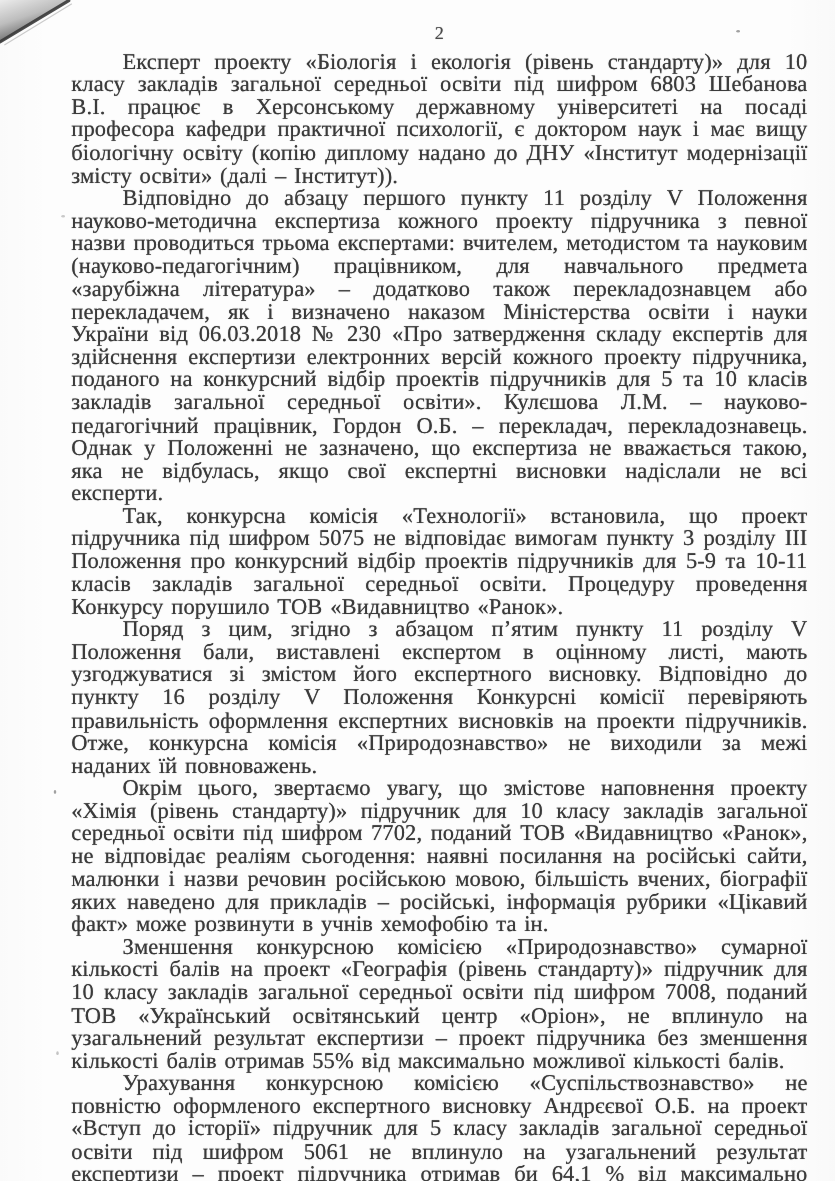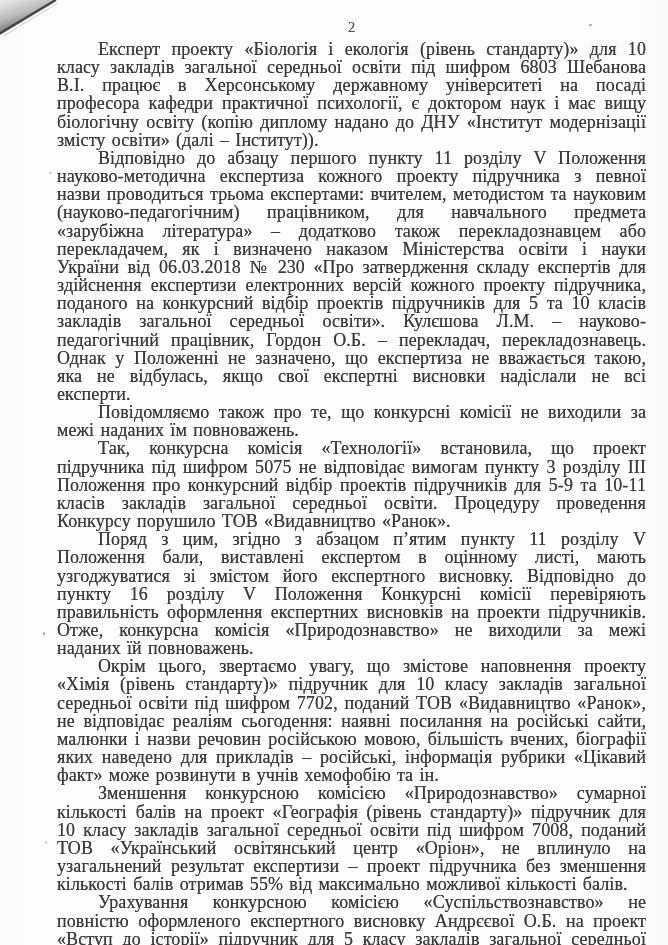--- a/index.html
+++ b/index.html
@@ -82,21 +82,20 @@
     <polygon points="0,0 56,0 0,34" fill="url(#wedgeGrad)"></polygon>
     <line x1="55" y1="0.5" x2="0" y2="33.5" stroke="#3a3a3a" stroke-width="2.6" stroke-linecap="round" opacity="0.9"></line>
     <line x1="56" y1="1" x2="2" y2="34" stroke="#9a9a9a" stroke-width="1" opacity="0.5" transform="translate(1.5,2)"></line>
   </svg>
 
   <div class="page-number">2</div>
 
   <div class="body-text">
     <p>Експерт проекту «Біологія і екологія (рівень стандарту)»  для 10 класу закладів загальної середньої освіти під шифром 6803 Шебанова В.І. працює в Херсонському державному університеті на посаді професора кафедри практичної психології, є доктором наук і має вищу біологічну освіту (копію диплому надано до ДНУ «Інститут модернізації змісту освіти» (далі – Інститут)).</p>
     <p>Відповідно до абзацу першого пункту 11 розділу V Положення науково-методична експертиза кожного проекту підручника з певної назви проводиться трьома експертами: вчителем, методистом та науковим (науково-педагогічним) працівником, для навчального предмета «зарубіжна література» – додатково також перекладознавцем або перекладачем, як і визначено наказом Міністерства освіти і науки України від 06.03.2018 № 230 «Про затвердження складу експертів для здійснення експертизи електронних версій кожного проекту підручника, поданого на конкурсний відбір проектів підручників для 5 та 10 класів закладів загальної середньої освіти». Кулєшова Л.М. – науково-педагогічний працівник, Гордон О.Б. – перекладач, перекладознавець. Однак у Положенні не зазначено, що експертиза не вважається такою, яка не відбулась, якщо свої експертні висновки надіслали не всі експерти.</p>
-    <p>Повідомляємо також про те, що конкурсні комісії не виходили за межі наданих їм повноважень.</p>
     <p>Так, конкурсна комісія «Технології» встановила, що проект підручника під шифром 5075 не відповідає вимогам пункту 3 розділу III Положення про конкурсний відбір проектів підручників для 5-9 та 10-11 класів закладів загальної середньої освіти. Процедуру проведення Конкурсу порушило ТОВ «Видавництво «Ранок».</p>
     <p>Поряд з цим, згідно з абзацом п’ятим пункту 11 розділу V Положення бали, виставлені експертом в оцінному листі, мають узгоджуватися зі змістом його експертного висновку. Відповідно до пункту 16 розділу V Положення Конкурсні комісії перевіряють правильність оформлення експертних висновків на проекти підручників. Отже, конкурсна комісія «Природознавство» не виходили за межі наданих їй повноважень.</p>
     <p>Окрім цього, звертаємо увагу, що змістове наповнення проекту «Хімія (рівень стандарту)» підручник для 10 класу закладів загальної середньої освіти під шифром 7702, поданий ТОВ «Видавництво «Ранок», не відповідає реаліям сьогодення: наявні посилання на російські сайти, малюнки і назви речовин російською мовою, більшість вчених, біографії яких наведено для прикладів – російські, інформація рубрики «Цікавий факт» може розвинути в учнів хемофобію та ін.</p>
     <p>Зменшення конкурсною комісією «Природознавство» сумарної кількості балів на проект «Географія (рівень стандарту)» підручник для 10 класу закладів загальної середньої освіти під шифром 7008, поданий ТОВ «Український освітянський центр «Оріон», не вплинуло на узагальнений результат експертизи – проект підручника без зменшення кількості балів отримав 55% від максимально можливої кількості балів.</p>
     <p>Урахування конкурсною комісією «Суспільствознавство» не повністю оформленого експертного висновку Андрєєвої О.Б. на проект «Вступ до історії» підручник для 5 класу закладів загальної середньої освіти під шифром 5061 не вплинуло на узагальнений результат експертизи – проект підручника отримав би 64,1 % від максимально можливої кількості балів.</p>
   </div>
 
   <div class="speck s1"></div>
   <div class="speck s2"></div>
   <div class="speck s3"></div>

